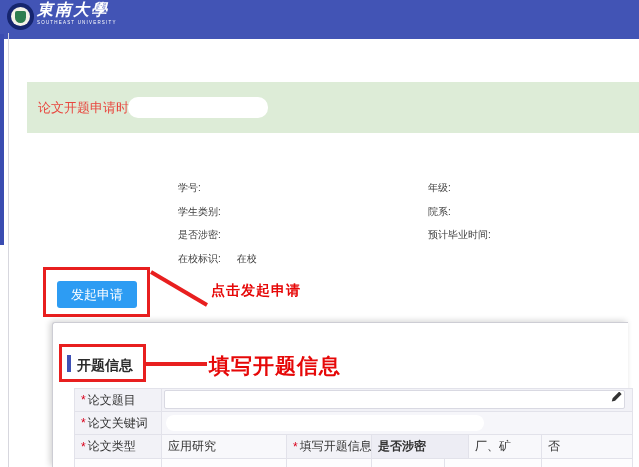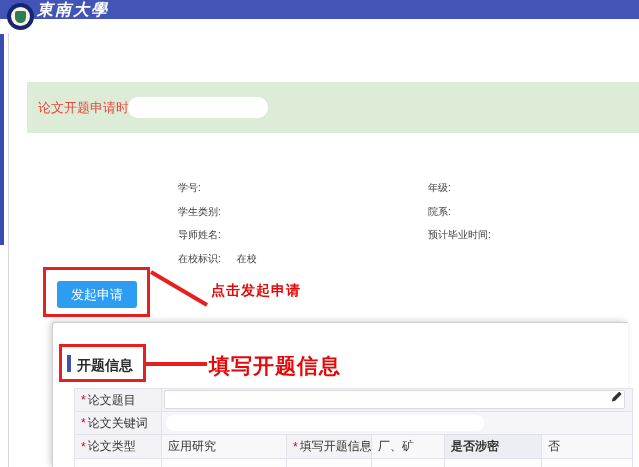--- a/index.html
+++ b/index.html
@@ -15,21 +15,21 @@
   body{
     position:relative;
     width:639px;height:467px;
     background:#ffffff;
     font-family:"Liberation Sans",sans-serif;
     overflow:hidden;
     color:#333;
   }
   
   .header{
-    position:absolute;left:0;top:0;width:639px;height:19px;
+    position:absolute;left:0;top:0;width:639px;height:39px;
     background:var(--header-bg);
     display:flex;align-items:center;
   }
   .emblem{
     position:absolute;left:7px;top:3px;width:27px;height:27px;
     border-radius:50%;
     background:#16256e;
     display:flex;align-items:center;justify-content:center;
   }
   .emblem .ring{
@@ -185,21 +185,21 @@
 <div class="stu-info">
   <div class="stu-row" style="top:5px">
     <span class="stu-left"><span>学号:</span><span class="stu-val"></span></span>
     <span class="stu-right"><span>年级:</span><span class="stu-val"></span></span>
   </div>
   <div class="stu-row" style="top:29px">
     <span class="stu-left"><span>学生类别:</span><span class="stu-val"></span></span>
     <span class="stu-right"><span>院系:</span><span class="stu-val"></span></span>
   </div>
   <div class="stu-row" style="top:52px">
-    <span class="stu-left"><span>导师姓名:</span><span class="stu-val"></span></span>
+    <span class="stu-left"><span>是否涉密:</span><span class="stu-val"></span></span>
     <span class="stu-right"><span>预计毕业时间:</span><span class="stu-val"></span></span>
   </div>
   <div class="stu-row" style="top:76px">
     <span class="stu-left"><span>在校标识:</span><span class="stu-val">在校</span></span>
   </div>
 </div>
 
 <div class="apply-box"></div>
 <button class="apply-btn">发起申请</button>
 <svg class="apply-arrow" viewBox="0 0 639 467">
@@ -243,22 +243,22 @@
     <div class="ft-row r3">
       <div class="ft-cell c-label w-label">
         <span class="req">*</span>
         <span>论文类型</span>
       </div>
       <div class="ft-cell c-val cw1">应用研究</div>
       <div class="ft-cell c-label cw2">
         <span class="req">*</span>
         <span>填写开题信息</span>
       </div>
+      <div class="ft-cell c-label c-secret cw4">是否涉密</div>
       <div class="ft-cell c-val cw3">厂、矿</div>
-      <div class="ft-cell c-label c-secret cw4">是否涉密</div>
       <div class="ft-cell c-val cw5">否</div>
     </div>
 
     <div class="ft-row r4">
       <div class="ft-cell w-label"></div>
       <div class="ft-cell cw1"></div>
       <div class="ft-cell cw2"></div>
       <div class="ft-cell cw3"></div>
       <div class="ft-cell cw4"></div>
       <div class="ft-cell cw5"></div>

